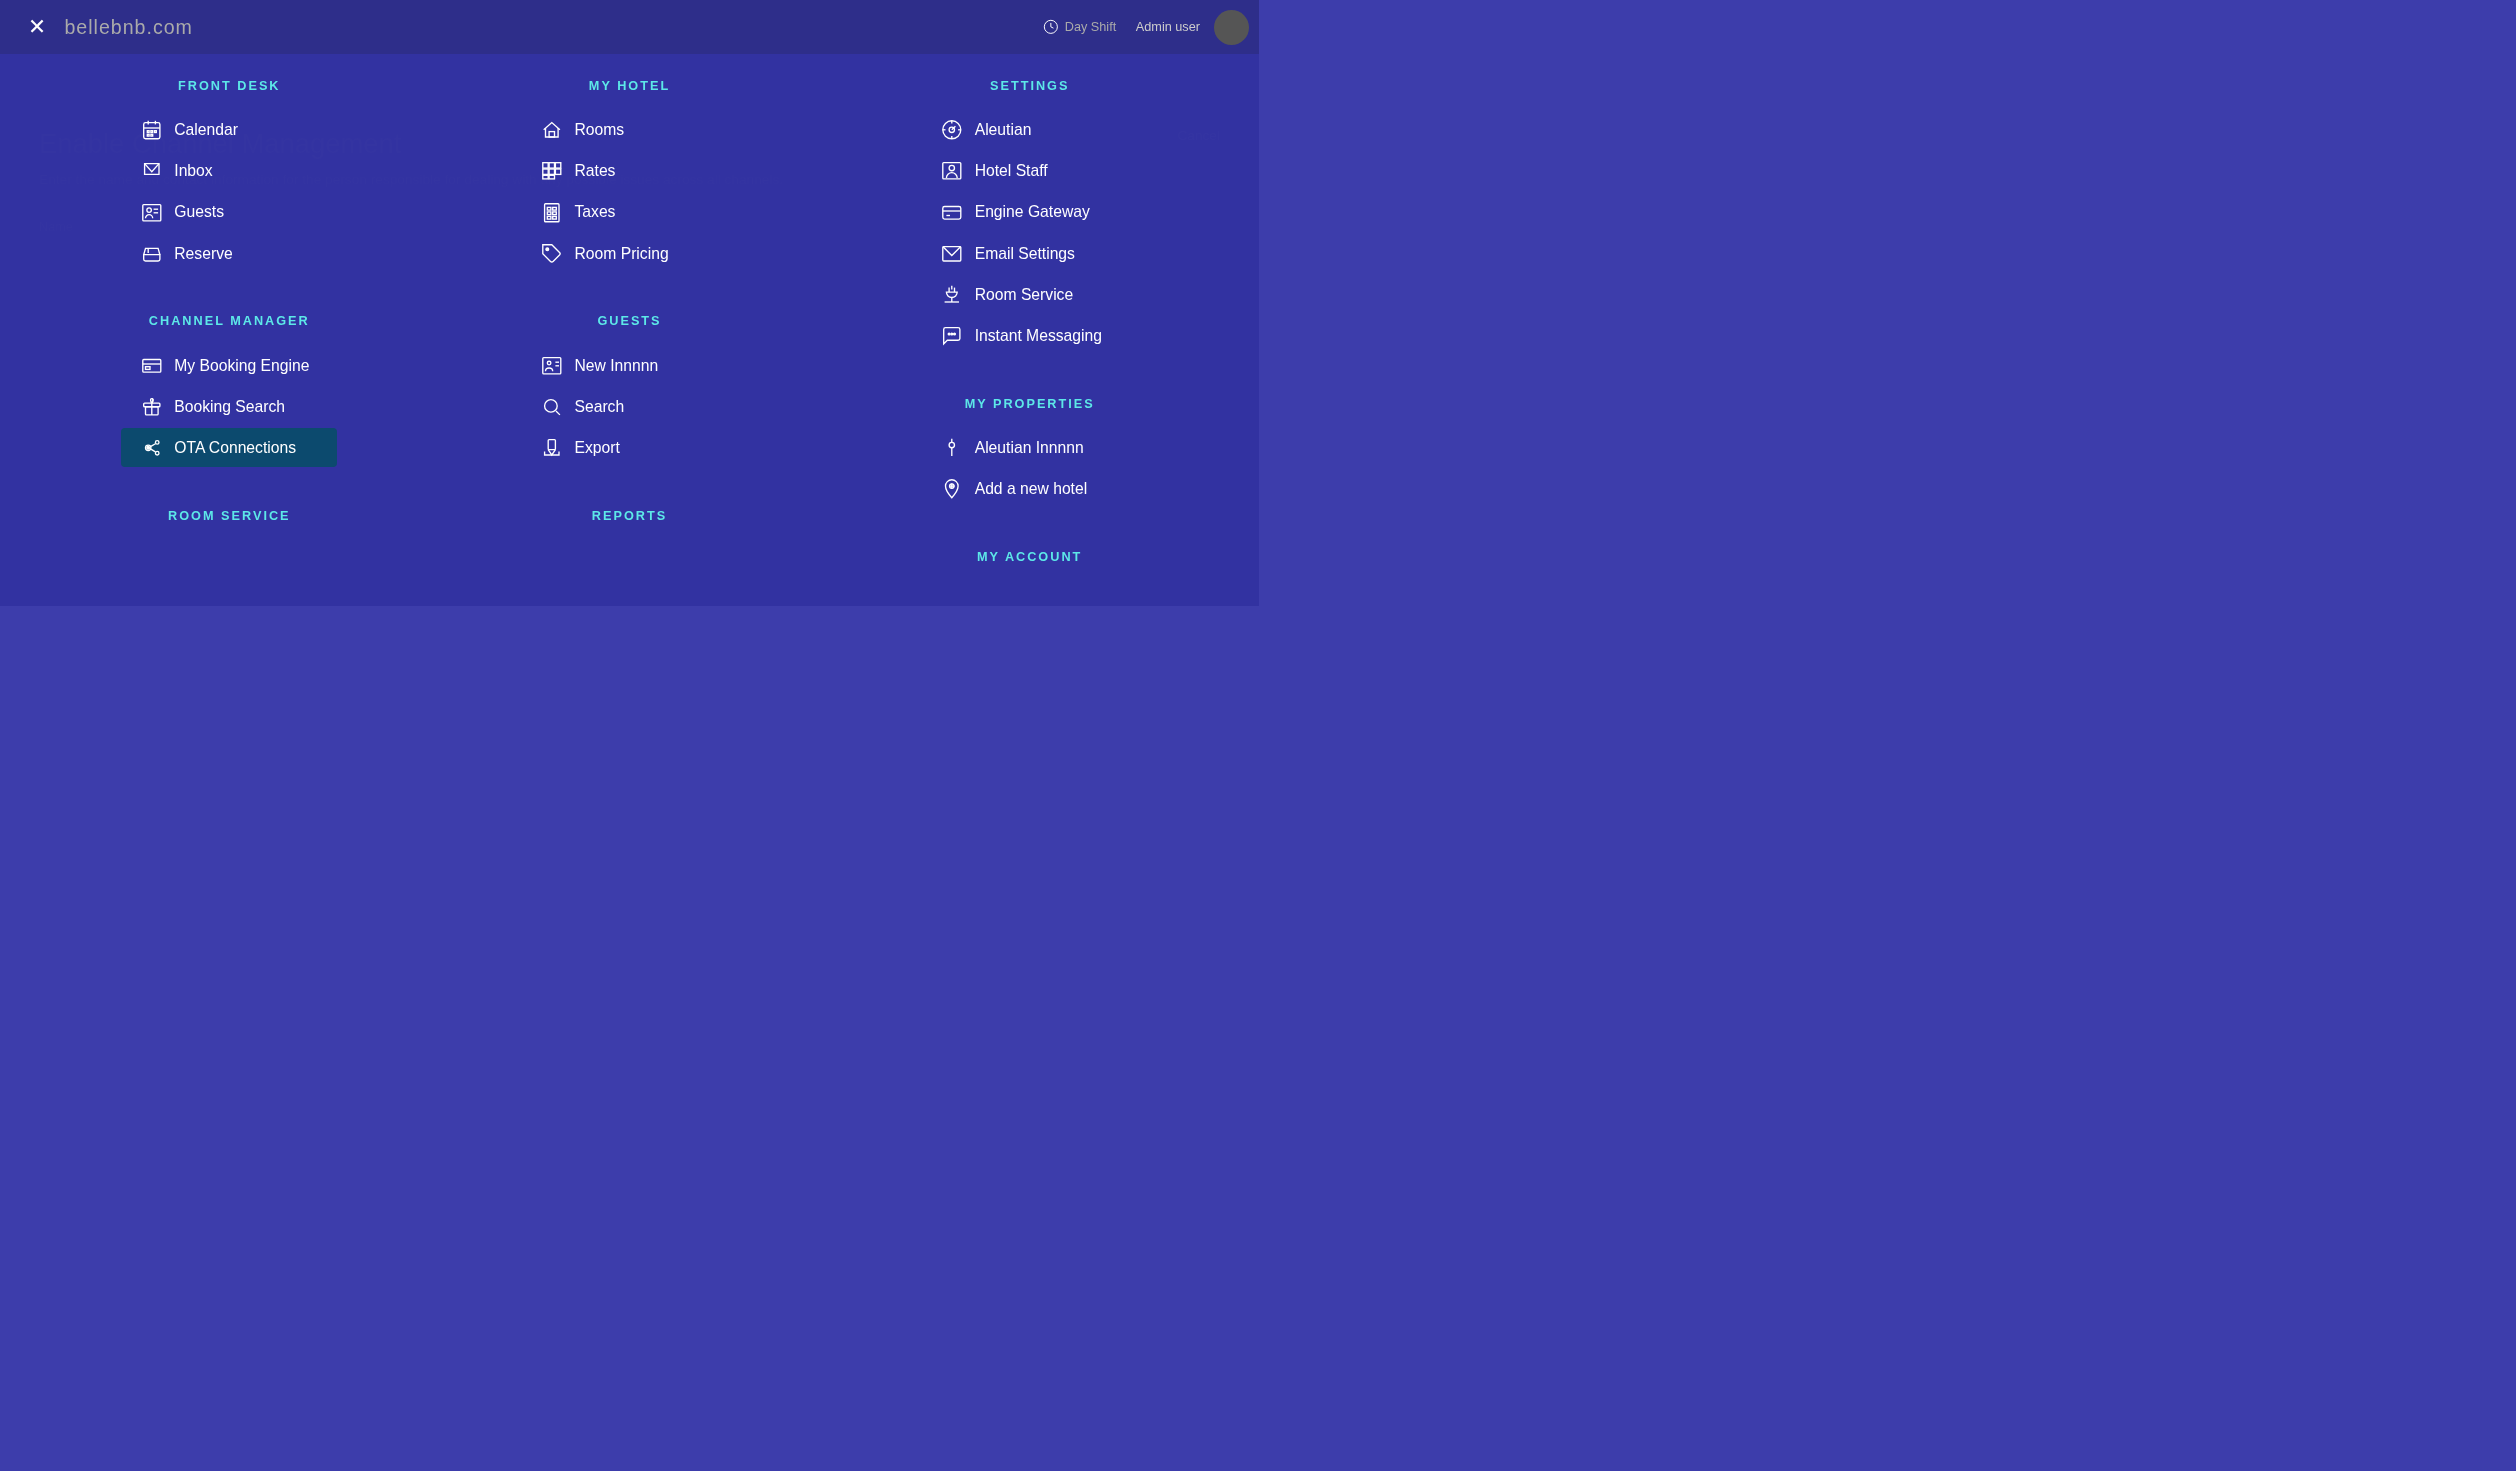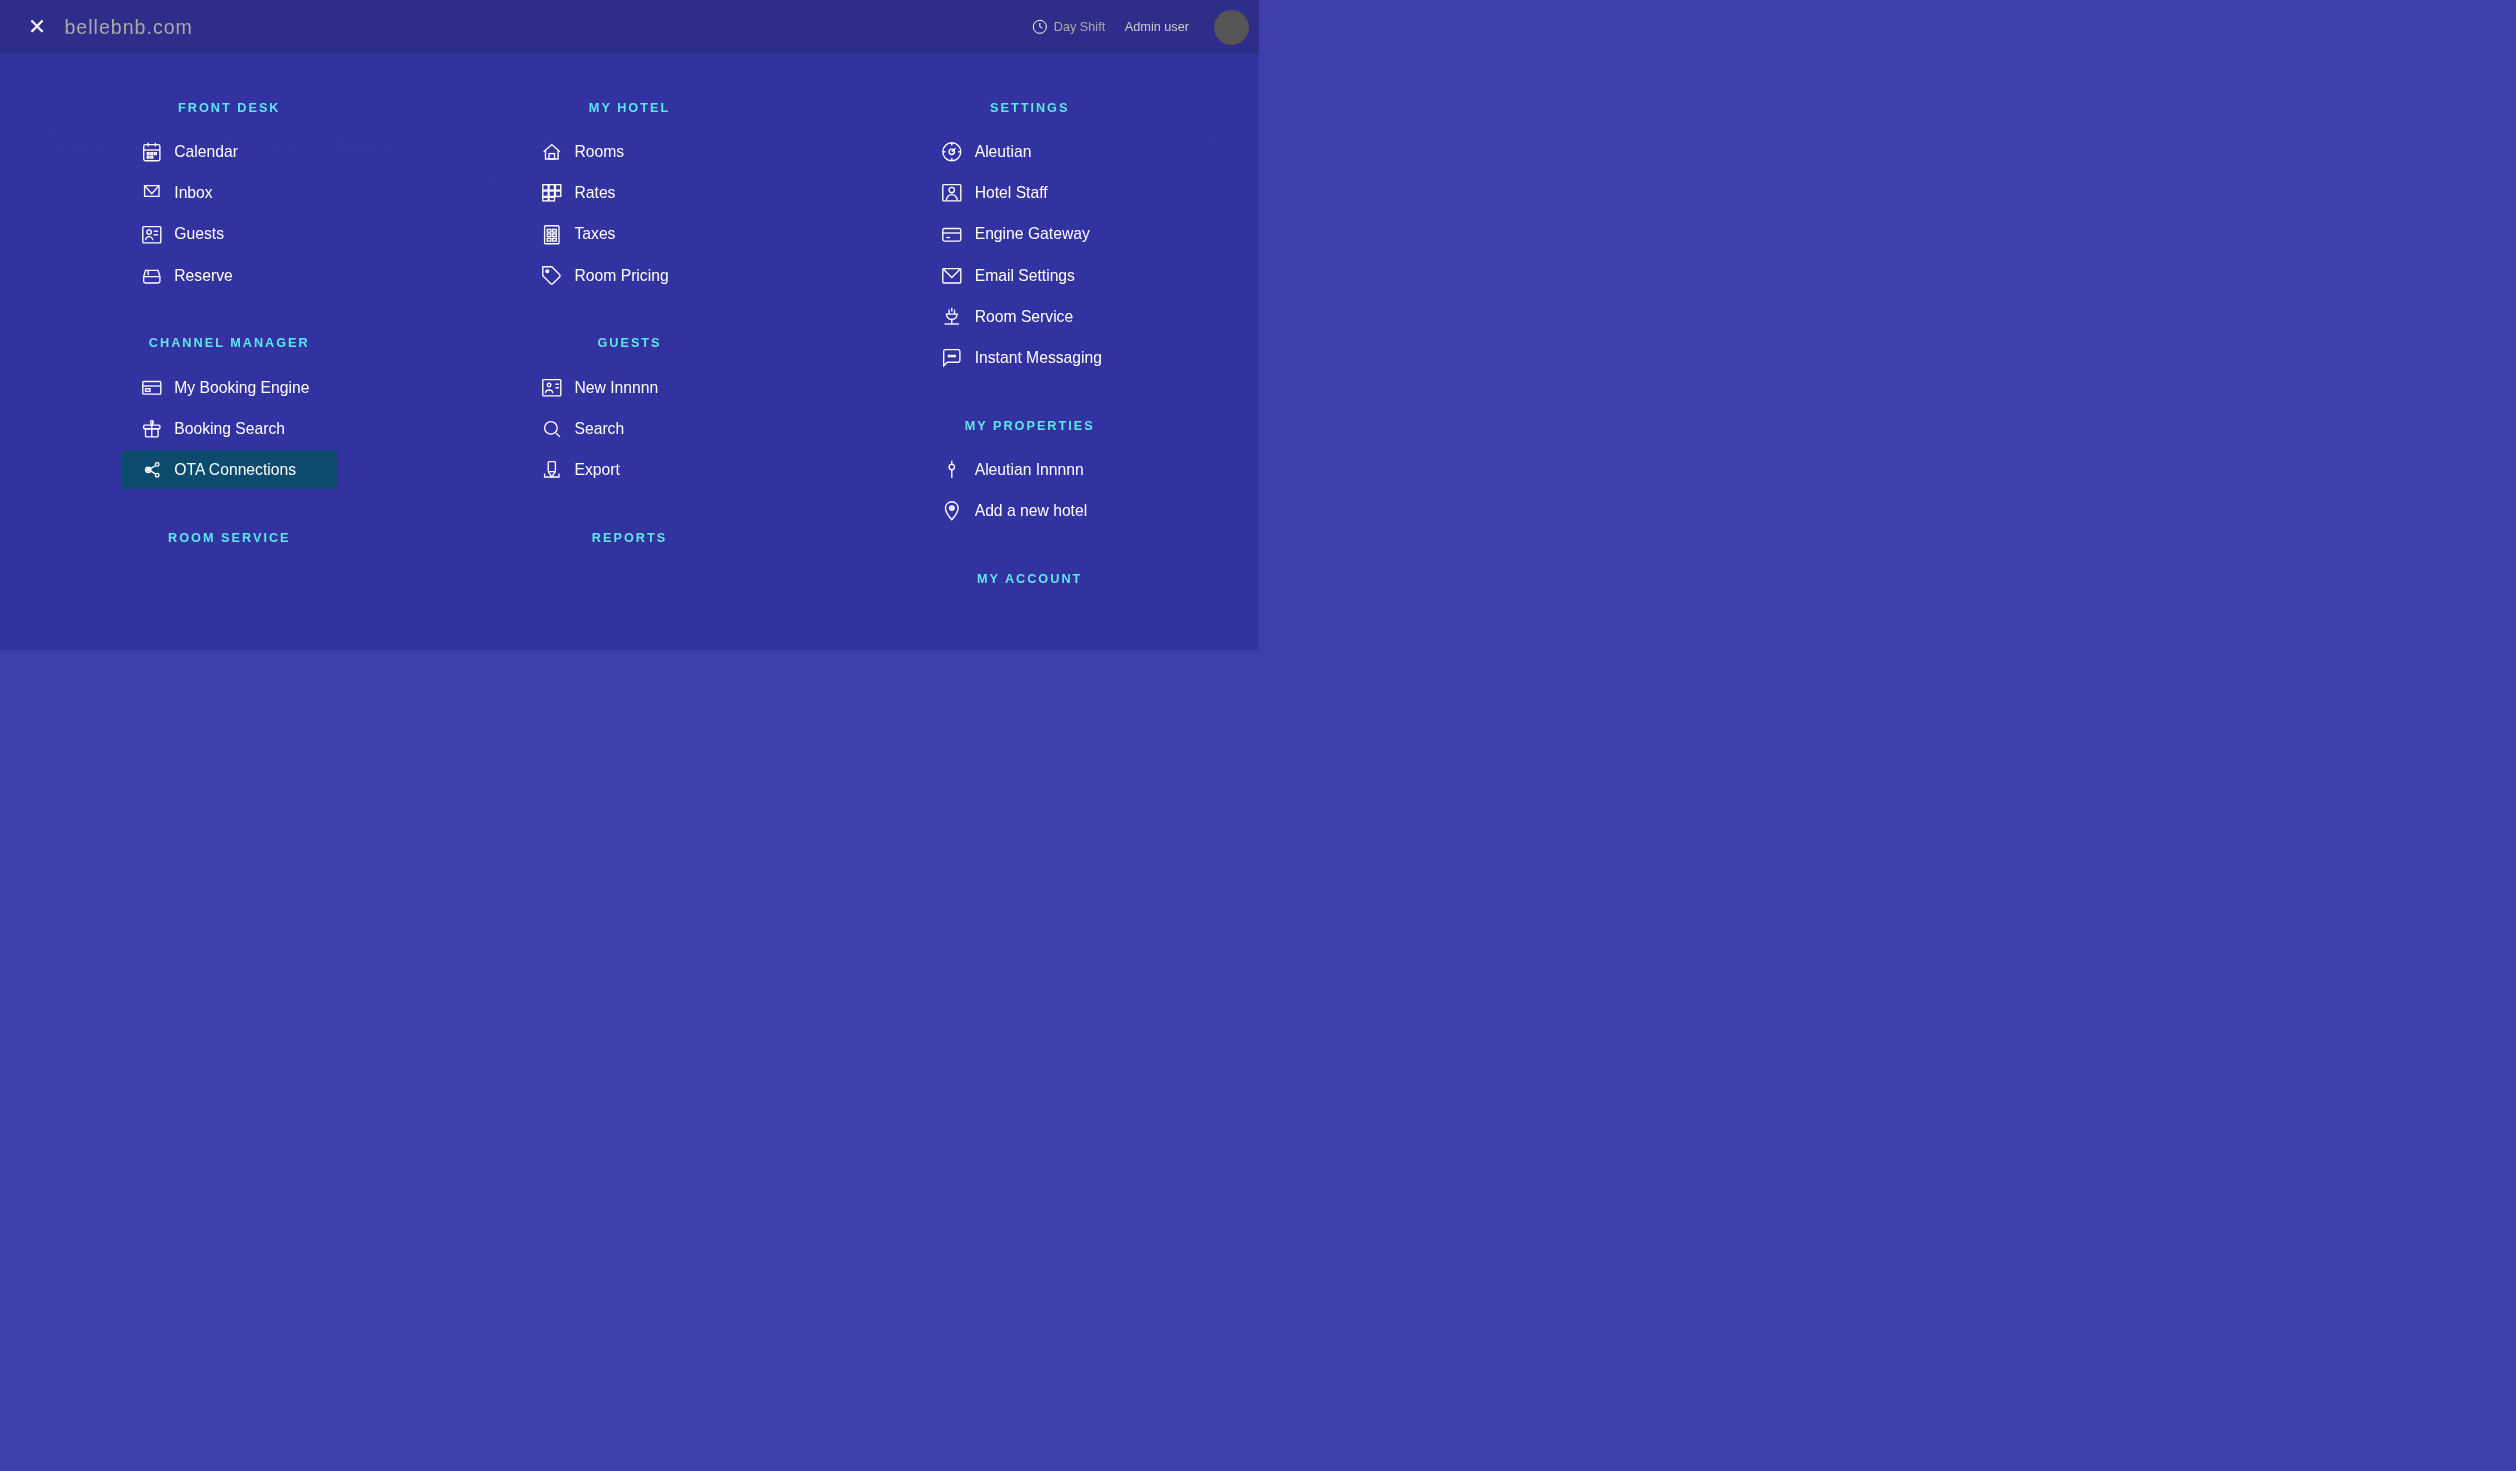--- a/index.html
+++ b/index.html
@@ -33,21 +33,21 @@
     }
     .logo {
       color: #aaa;
       font-size: 19.6px;
       margin-left: 9.8px;
       font-weight: 300;
       letter-spacing: 1px;
     }
     .header-right {
       position: absolute;
-      right: 70px;
+      right: 59px;
       display: flex;
       align-items: center;
       gap: 19.6px;
       color: #ccc;
       font-size: 12.7px;
     }
     .day-shift {
       display: flex;
       align-items: center;
       gap: 5.9px;
@@ -60,21 +60,21 @@
       background: #555;
       position: absolute;
       right: 9.8px;
       top: 9.8px;
     }
 
     
     .nav-overlay {
       background: rgba(50, 50, 160, 0.97);
       position: relative;
-      padding: 37px 39px;
+      padding: 15px 39px;
       display: grid;
       grid-template-columns: 1fr 1fr 1fr;
       gap: 29px 19.6px;
     }
 
     
     .bg-content {
       position: absolute;
       top: 54px;
       left: 0;

